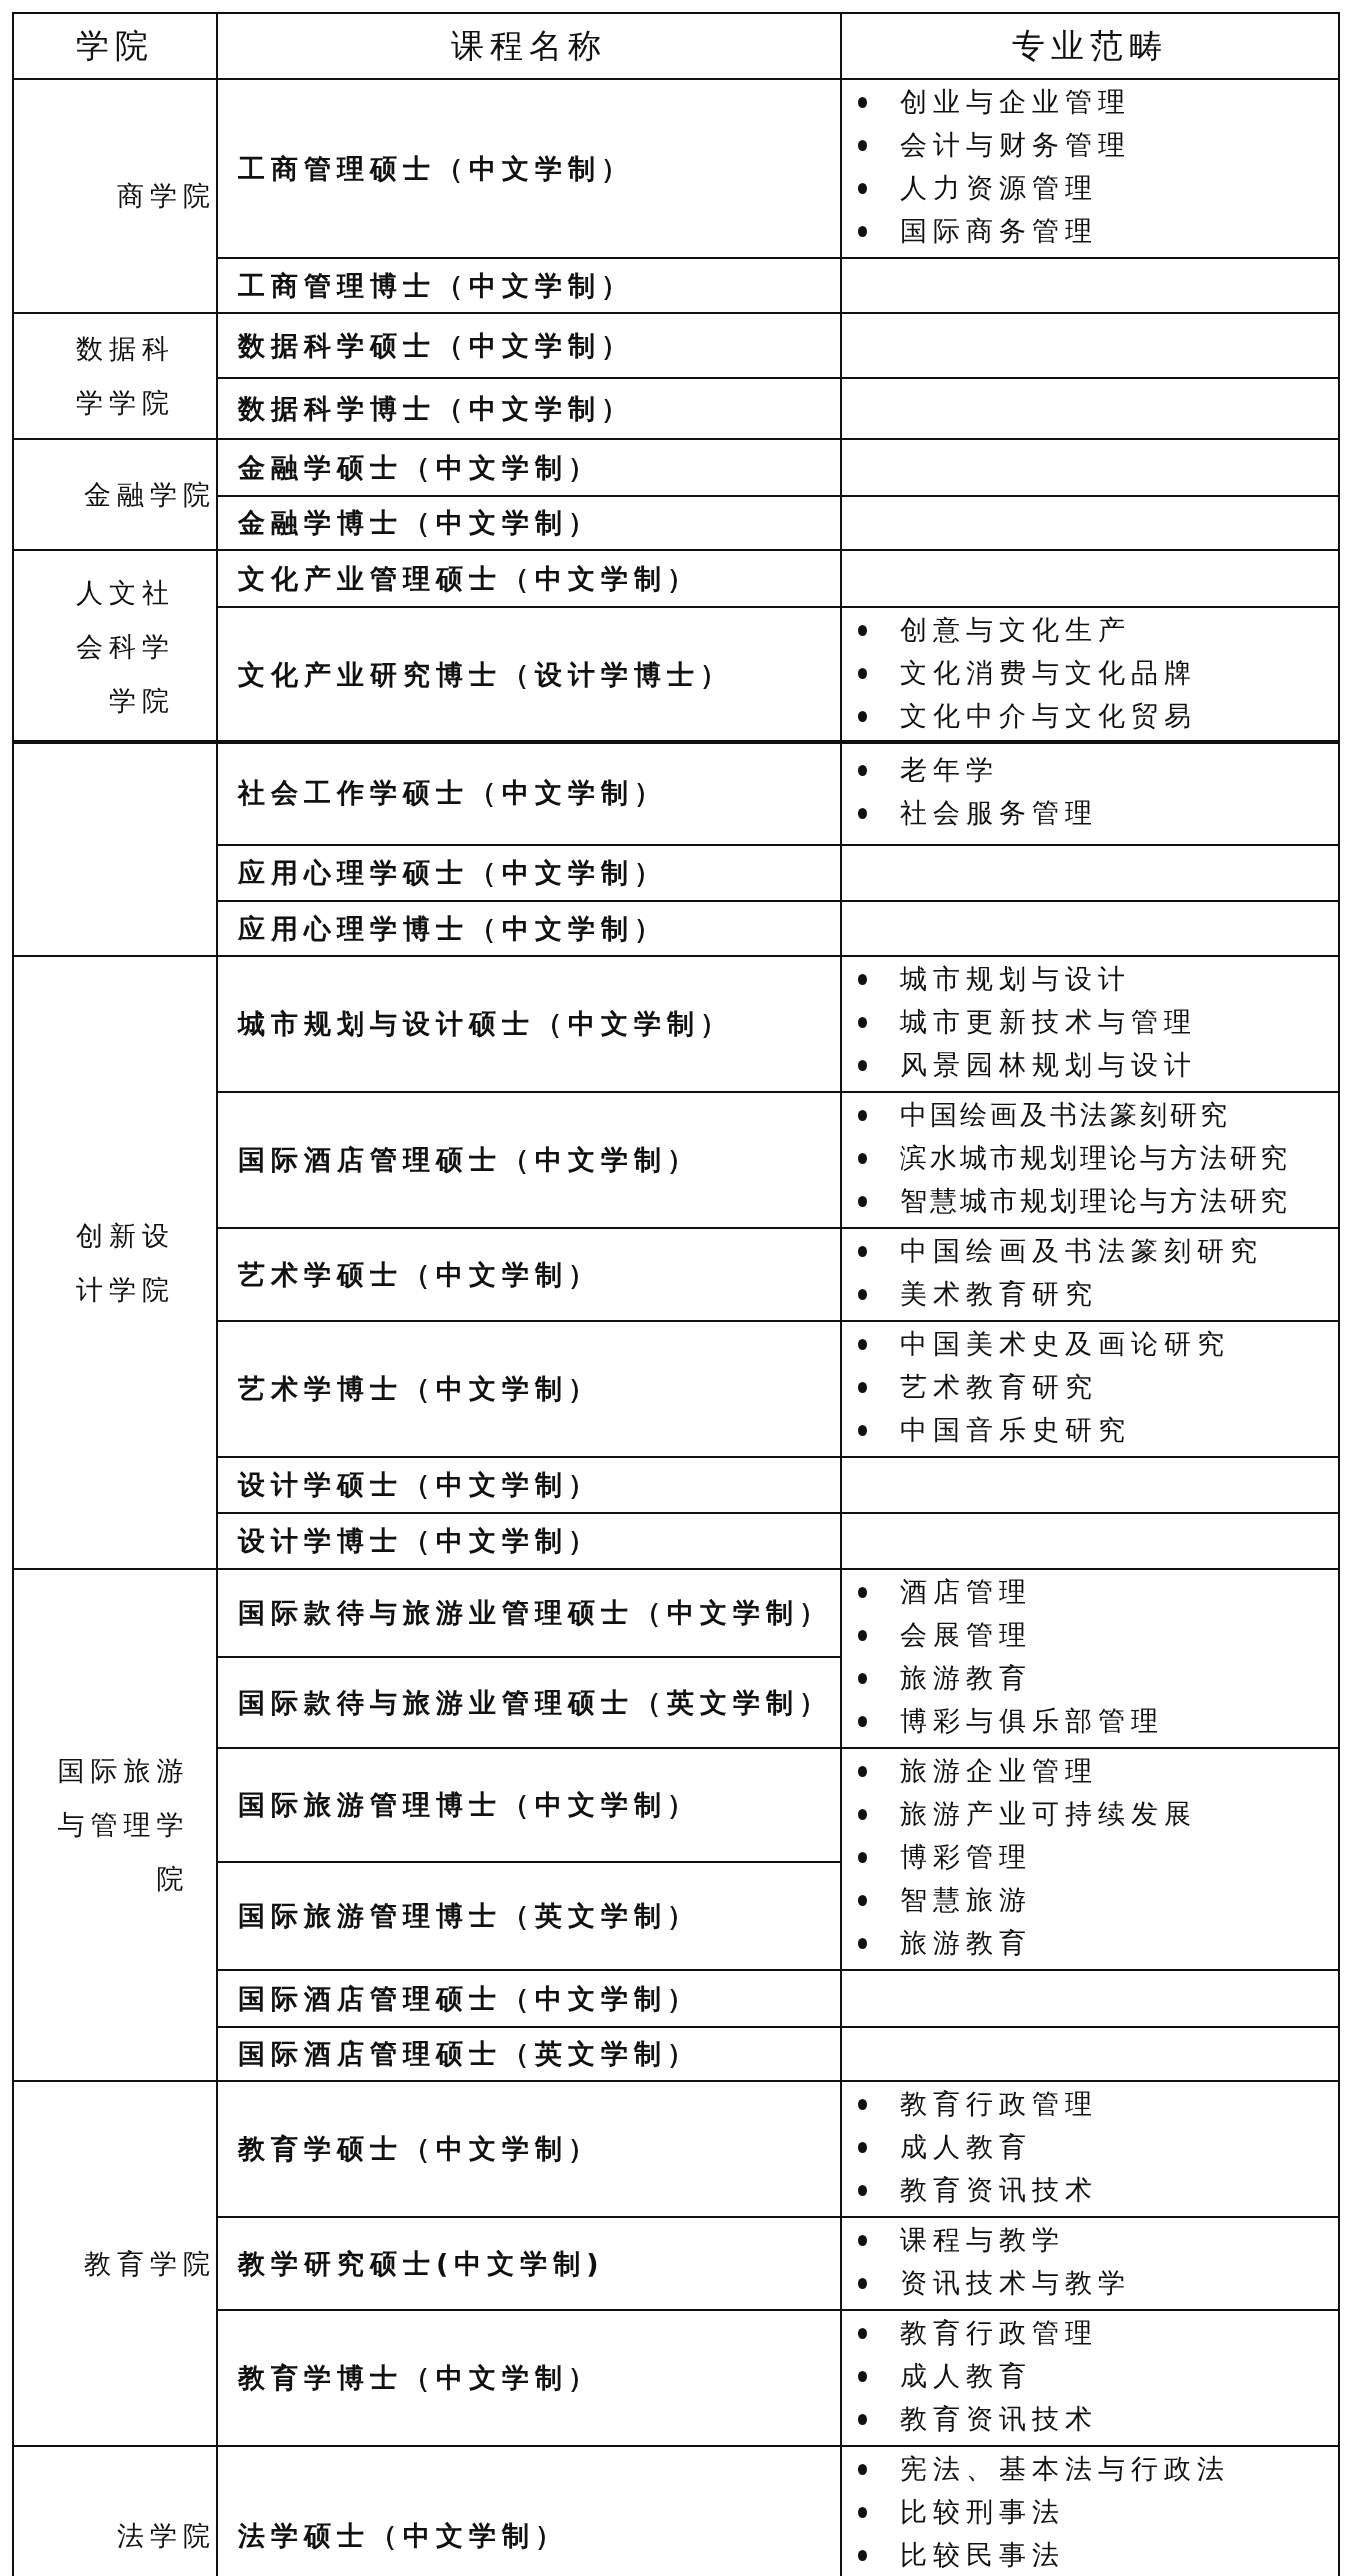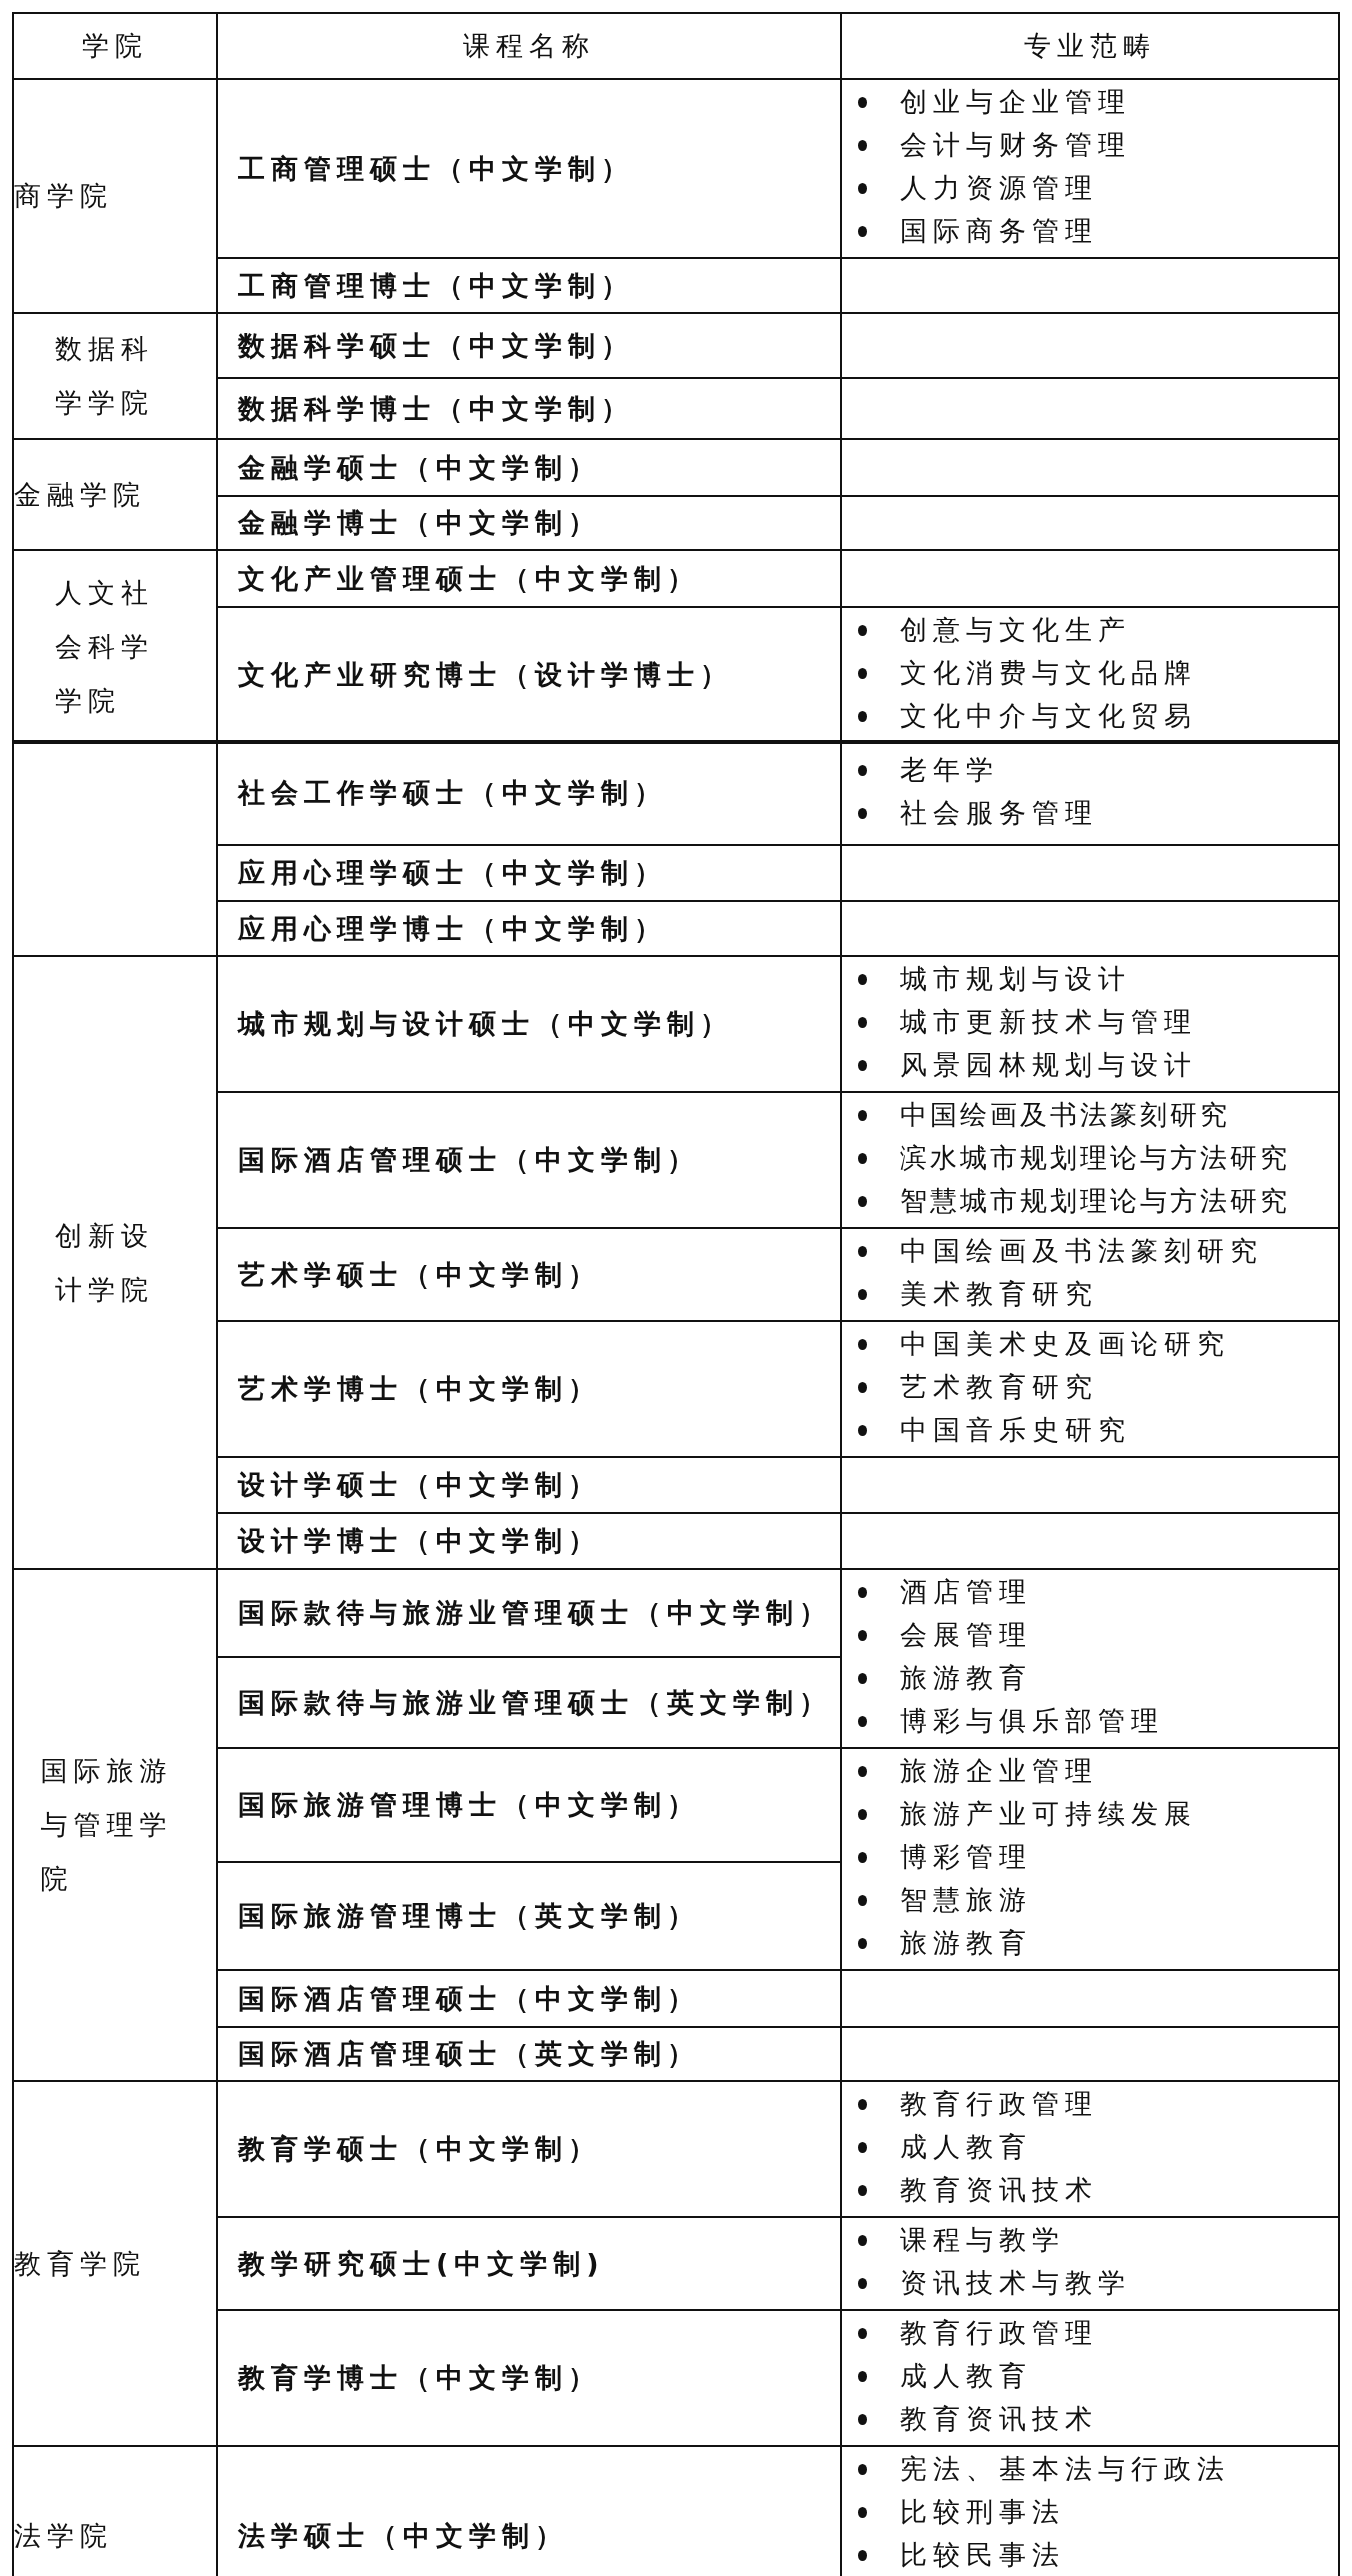--- a/index.html
+++ b/index.html
@@ -1,25 +1,25 @@
 <!DOCTYPE html>
 <html><head>
 <meta charset="utf-8">
 <style>
   html,body{margin:0;padding:0;background:#fff;}
   body{width:1352px;height:2576px;position:relative;overflow:hidden;font-family:"DejaVu Sans","Liberation Sans",sans-serif;color:#111;}
   table{position:absolute;left:12px;width:1326px;border-collapse:collapse;table-layout:fixed;}
   td,th{border:2.5px solid #111;padding:0;font-weight:normal;font-size:27px;letter-spacing:6px;vertical-align:middle;}
   col.c1{width:204px;} col.c2{width:624px;} col.c3{width:498px;}
-  .college{text-align:left;line-height:54px;}
+  .college{text-align:right;line-height:54px;}
   .course{padding-left:20px;white-space:nowrap;font-weight:bold;}
   ul{margin:0;padding:0 0 5px 14px;list-style:none;}
   li{position:relative;padding-left:44px;line-height:43px;white-space:nowrap;}
   li::before{content:"";position:absolute;left:2px;top:17px;width:9px;height:11px;border-radius:50%;background:#111;}
-  th{font-size:27px;text-align:center;}
+  th{font-size:33px;text-align:center;}
 </style>
 </head>
 <body>
 
 <table style="top:12px;">
   <colgroup>
       <col class="c1">
       <col class="c2">
       <col class="c3">
     </colgroup>

